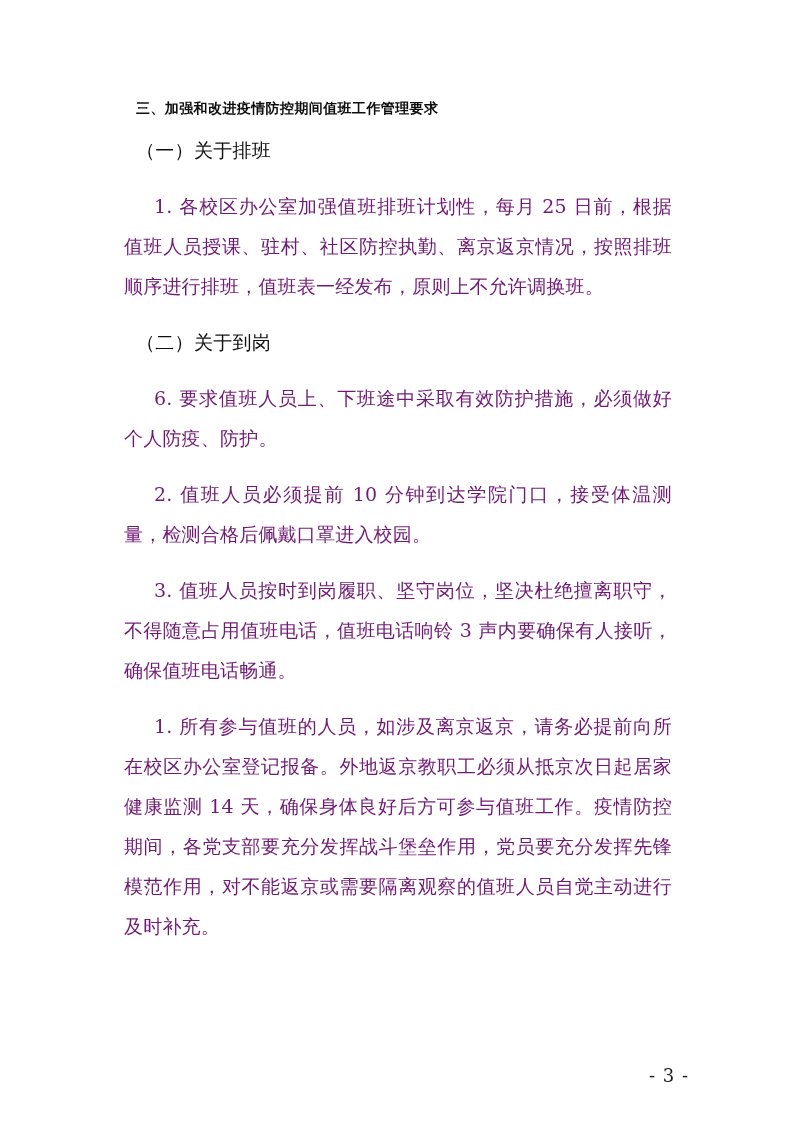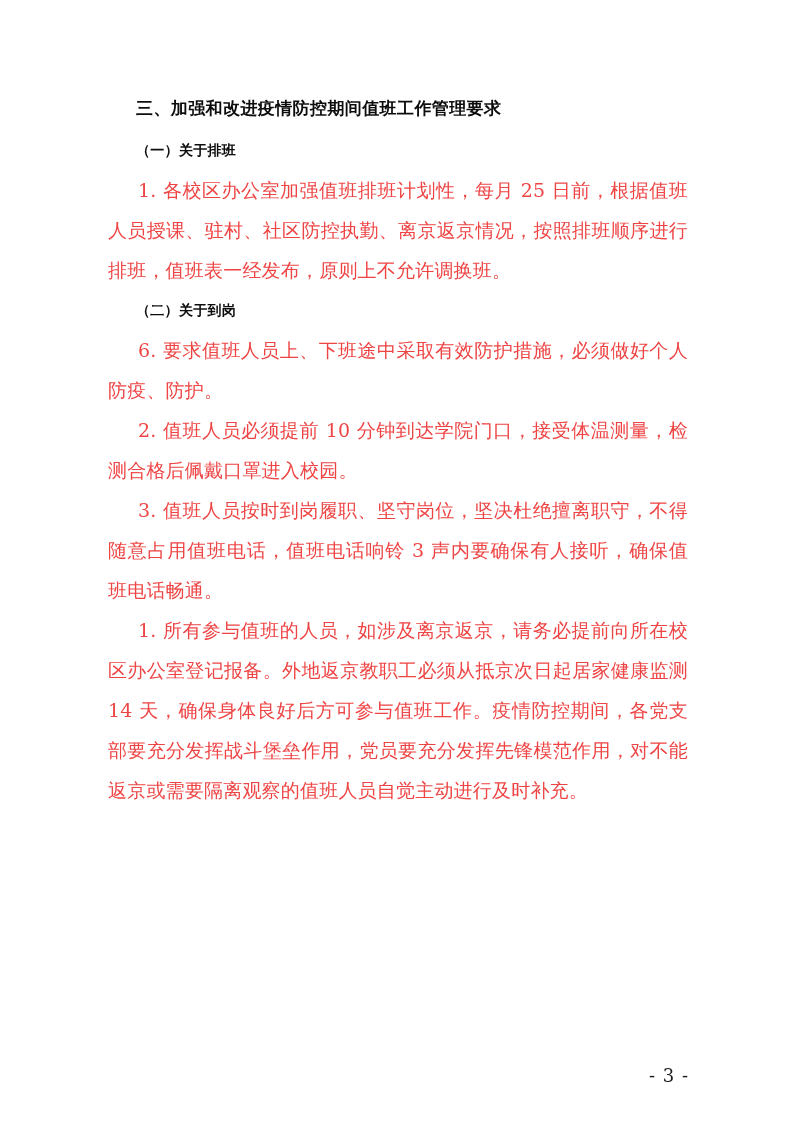--- a/index.html
+++ b/index.html
@@ -19,46 +19,46 @@
   }
   .content {
     position: absolute;
     left: 108px;
     top: 88px;
     width: 580px;
   }
   .heading-1 {
     font-family: "DejaVu Sans", "Liberation Sans", sans-serif;
     font-weight: bold;
-    font-size: 17px;
+    font-size: 14px;
     line-height: 40px;
     letter-spacing: 0.4px;
     margin: 0 0 2px 0;
     text-indent: 28px;
     color: #0d0d0d;
   }
   .heading-2 {
     font-family: "DejaVu Sans", "Liberation Sans", sans-serif;
-    font-weight: bold;
-    font-size: 14px;
+    font-weight: normal;
+    font-size: 19px;
     line-height: 40px;
     letter-spacing: 0.3px;
     margin: 0;
     text-indent: 28px;
     color: #0d0d0d;
   }
   .para {
     font-size: 19px;
     line-height: 40px;
     letter-spacing: 0.2px;
-    margin: 0;
+    margin: 16px;
     text-indent: 30px;
     text-align: justify;
     text-justify: inter-ideograph;
-    color: #ef4444;
+    color: #701a75;
   }
   .page-number {
     position: absolute;
     left: 0;
     right: 0;
     bottom: 36px;
     text-align: right;
     padding-right: 104px;
     font-size: 18px;
     font-family: "DejaVu Serif", "Liberation Serif", serif;

